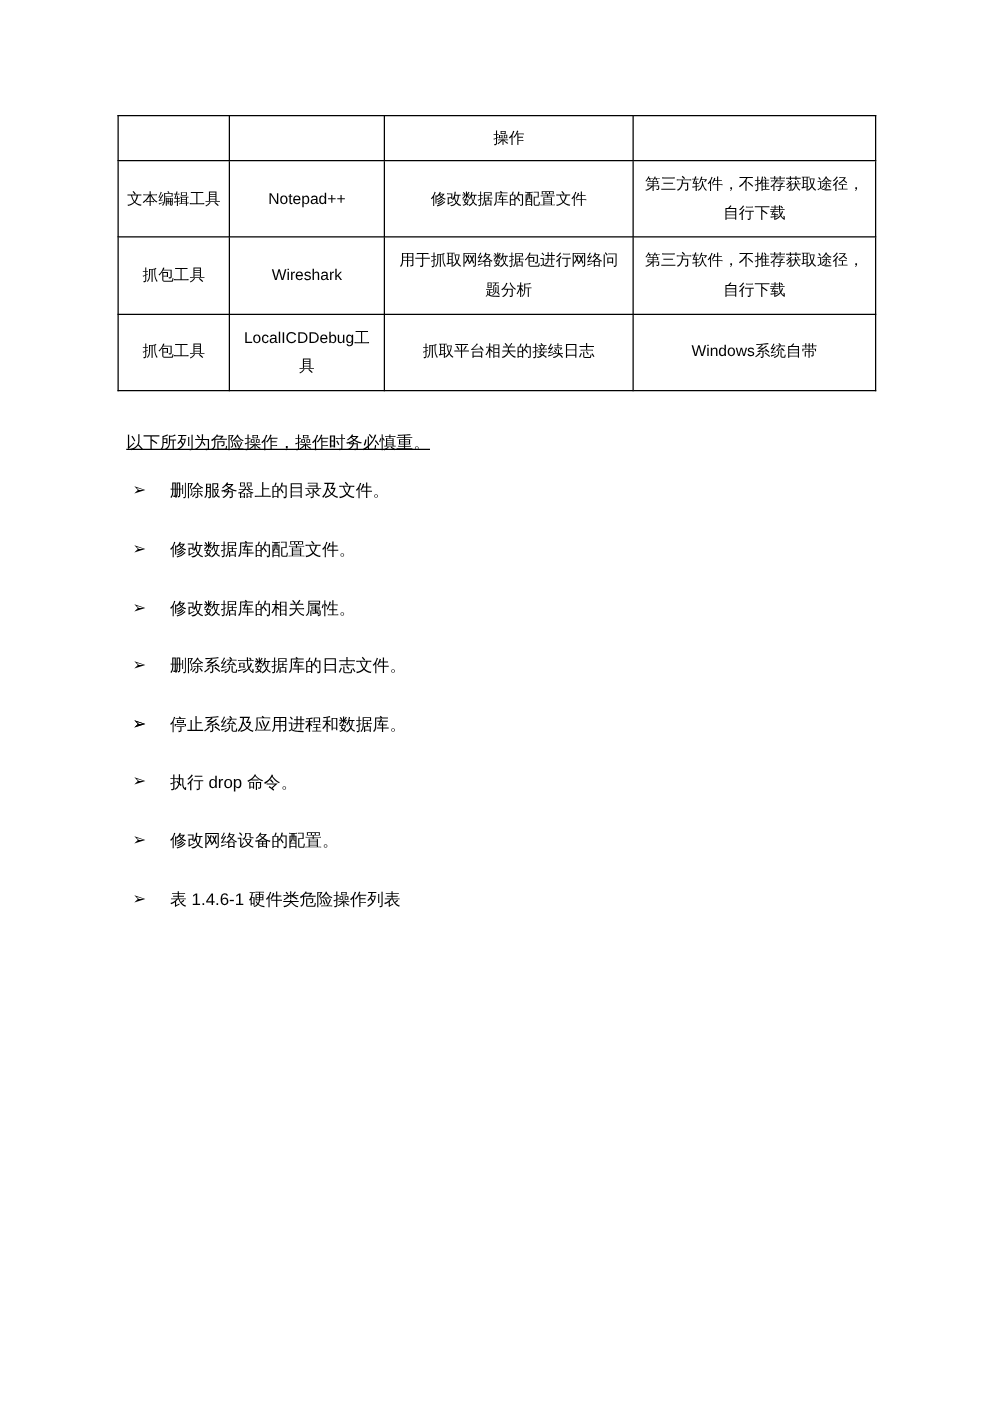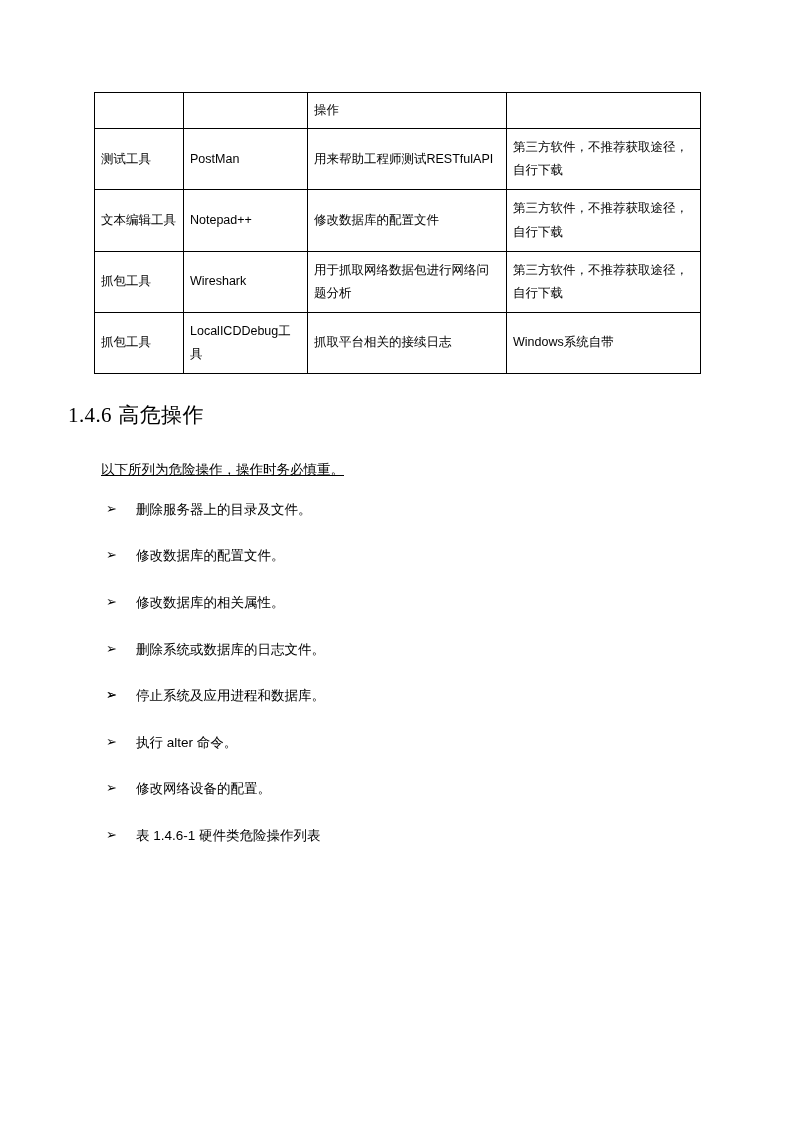--- a/index.html
+++ b/index.html
@@ -31,21 +31,21 @@
 
   
   table.tools {
     border-collapse: collapse;
     width: 606px;
     table-layout: fixed;
   }
   table.tools td {
     border: 1px solid #000000;
     vertical-align: middle;
-    text-align: left;
+    text-align: center;
     padding: 7px 6px;
     line-height: 1.85;
     font-size: 12.5px;
     font-family: "Liberation Sans", sans-serif;
   }
   td.mono {
     font-family: "Liberation Mono", monospace;
     font-size: 12.5px;
   }
   col.c1 { width: 89px; }
@@ -107,26 +107,20 @@
           <col class="c4">
       </colgroup>
       <tbody>
         <tr class="headrow">
           <td></td>
           <td></td>
           <td>操作</td>
           <td></td>
         </tr>
 
-        <tr>
-          <td>测试工具</td>
-          <td class="mono">PostMan</td>
-          <td>用来帮助工程师测试RESTfulAPI</td>
-          <td>第三方软件，不推荐获取途径，自行下载</td>
-        </tr>
 
         <tr>
           <td>文本编辑工具</td>
           <td class="mono">Notepad++</td>
           <td>修改数据库的配置文件</td>
           <td>第三方软件，不推荐获取途径，自行下载</td>
         </tr>
 
         <tr>
           <td>抓包工具</td>
@@ -139,24 +133,20 @@
           <td>抓包工具</td>
           <td class="mono">LocalICDDebug工具</td>
           <td>抓取平台相关的接续日志</td>
           <td class="mono">Windows系统自带</td>
         </tr>
 
 
       </tbody>
     </table>
 
-    <h2 class="section">
-      <span class="num">1.4.6</span>
-      <span>高危操作</span>
-    </h2>
 
     <p class="lead">以下所列为危险操作，操作时务必慎重。</p>
 
     <ul class="bullets">
       <li>
         <span class="marker">➢</span>
         <span>删除服务器上的目录及文件。</span>
       </li>
       <li>
         <span class="marker">➢</span>
@@ -172,21 +162,21 @@
       </li>
       <li>
         <span class="marker">➢</span>
       </li>
       <li>
         <span class="marker">➢</span>
         <span>停止系统及应用进程和数据库。</span>
       </li>
       <li>
         <span class="marker">➢</span>
-        <span>执行 alter 命令。</span>
+        <span>执行 drop 命令。</span>
       </li>
       <li>
         <span class="marker">➢</span>
         <span>修改网络设备的配置。</span>
       </li>
       <li>
         <span class="marker">➢</span>
         <span>表 1.4.6-1 硬件类危险操作列表</span>
       </li>
     </ul>

